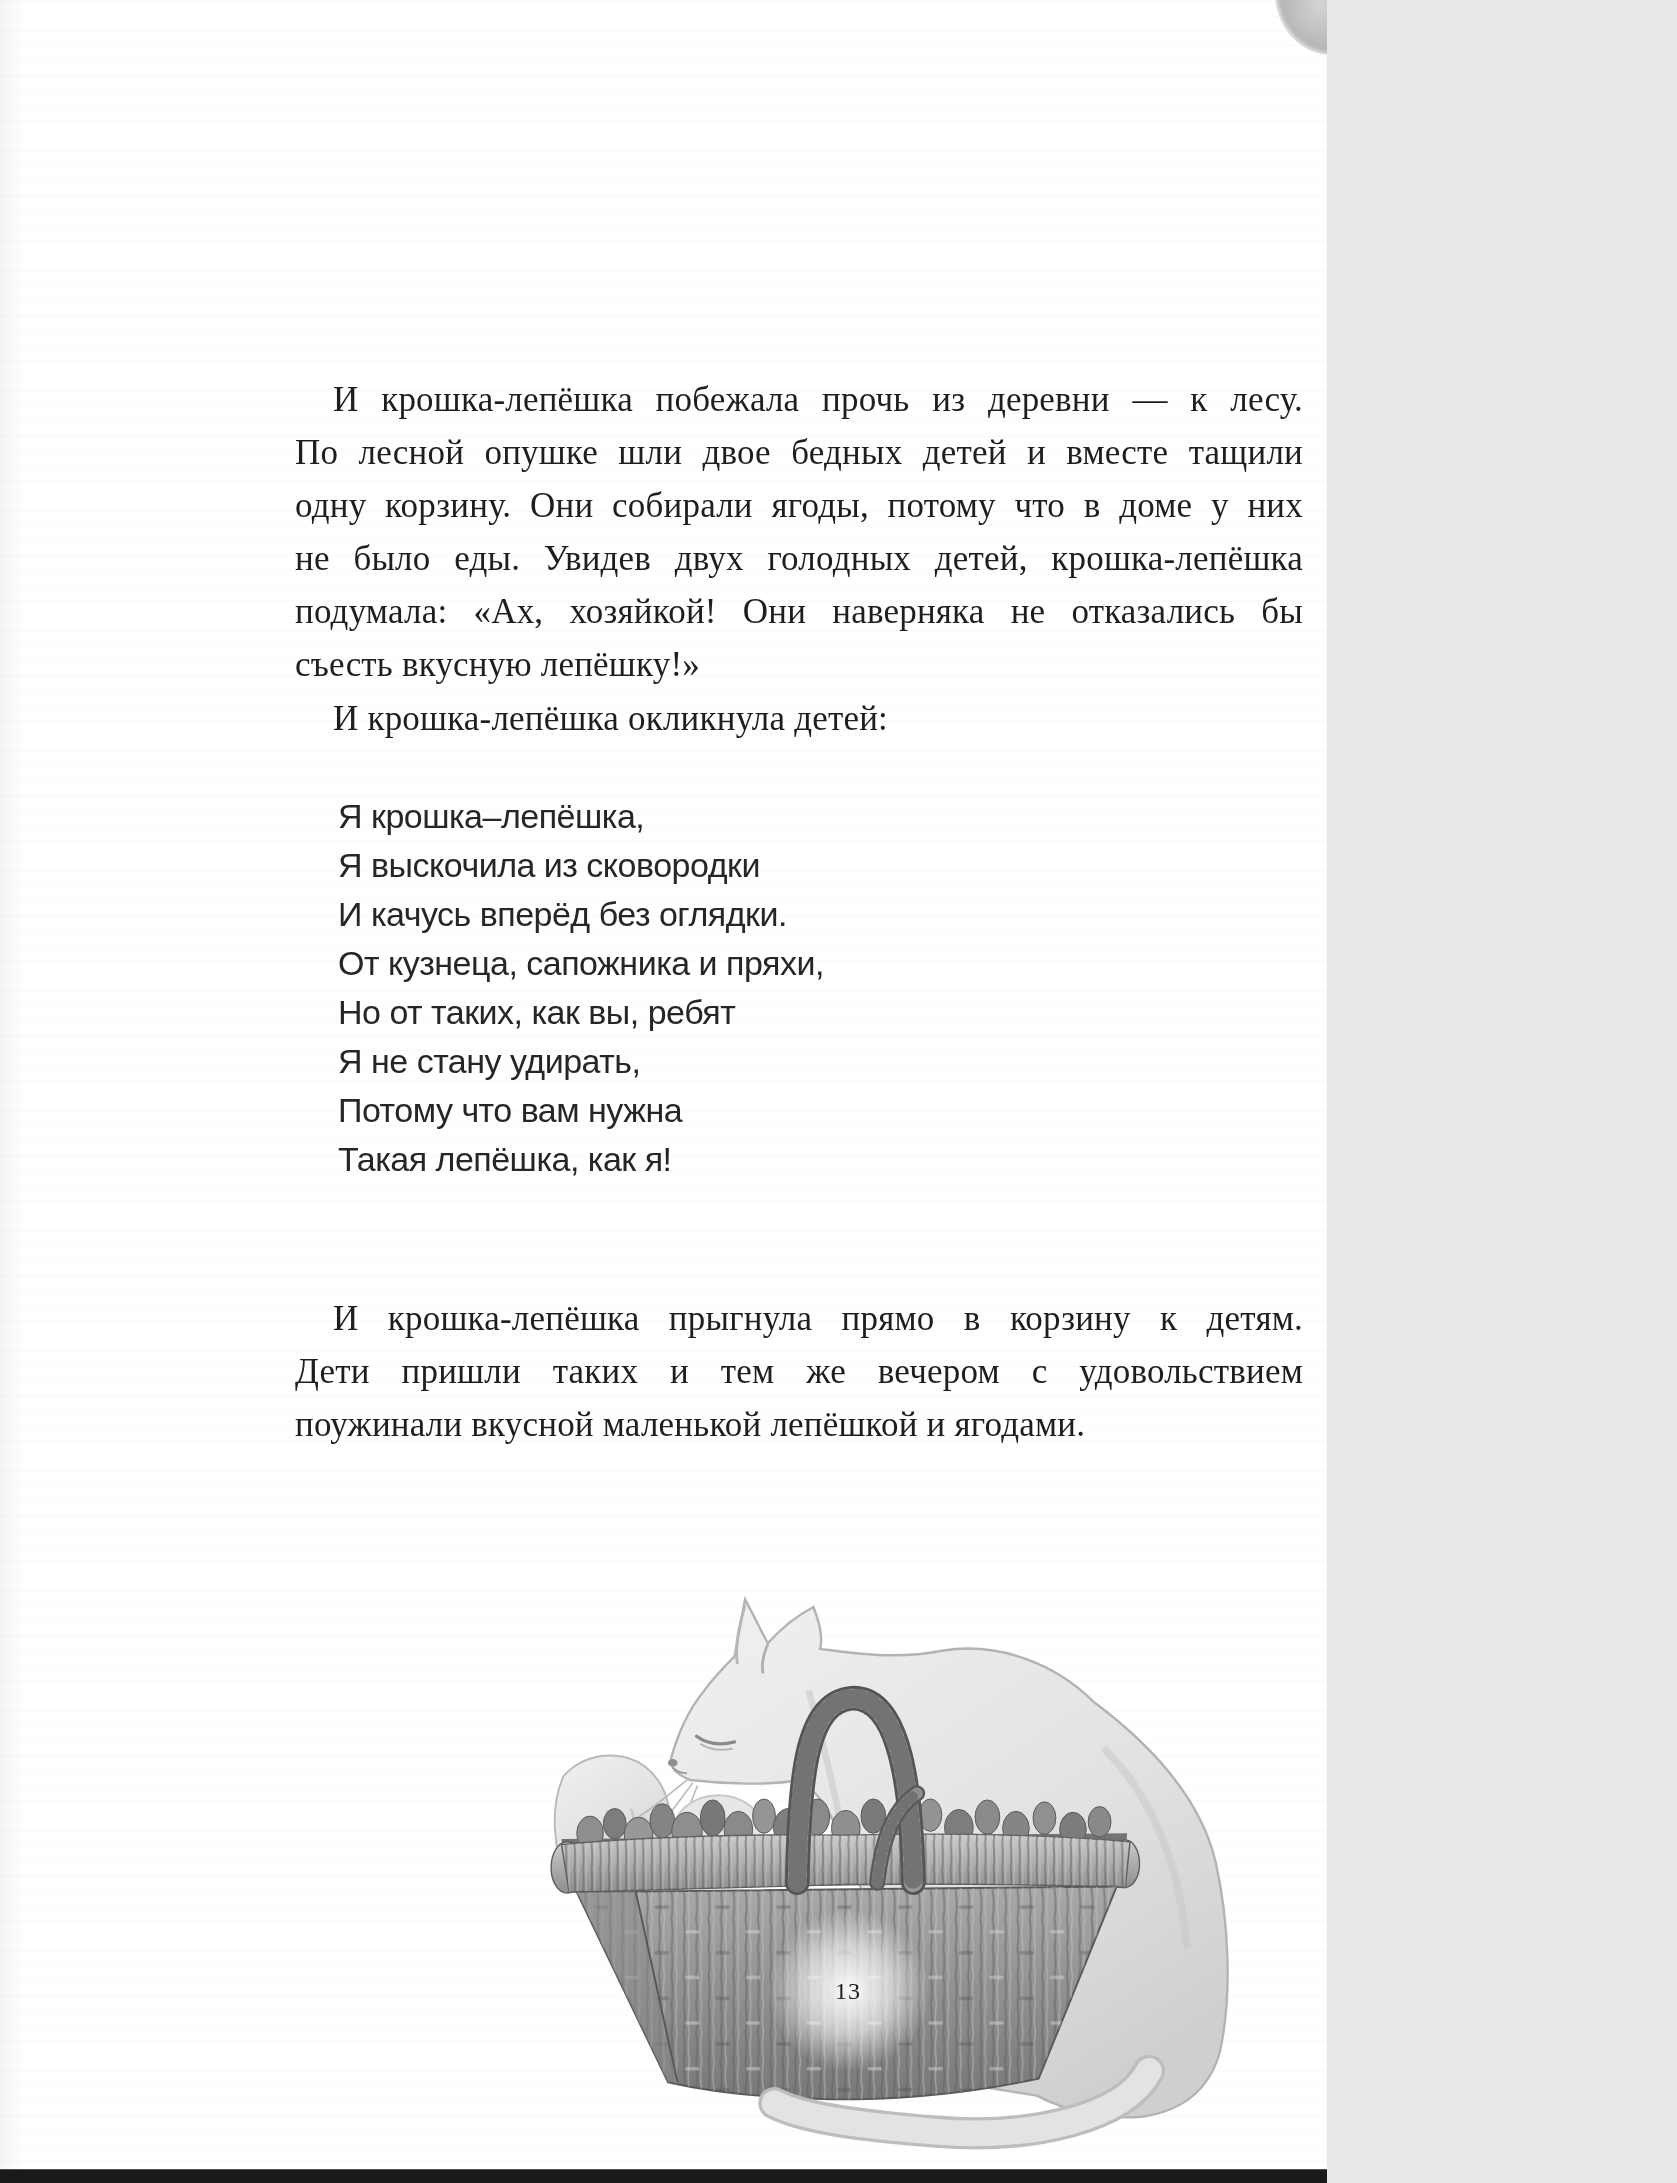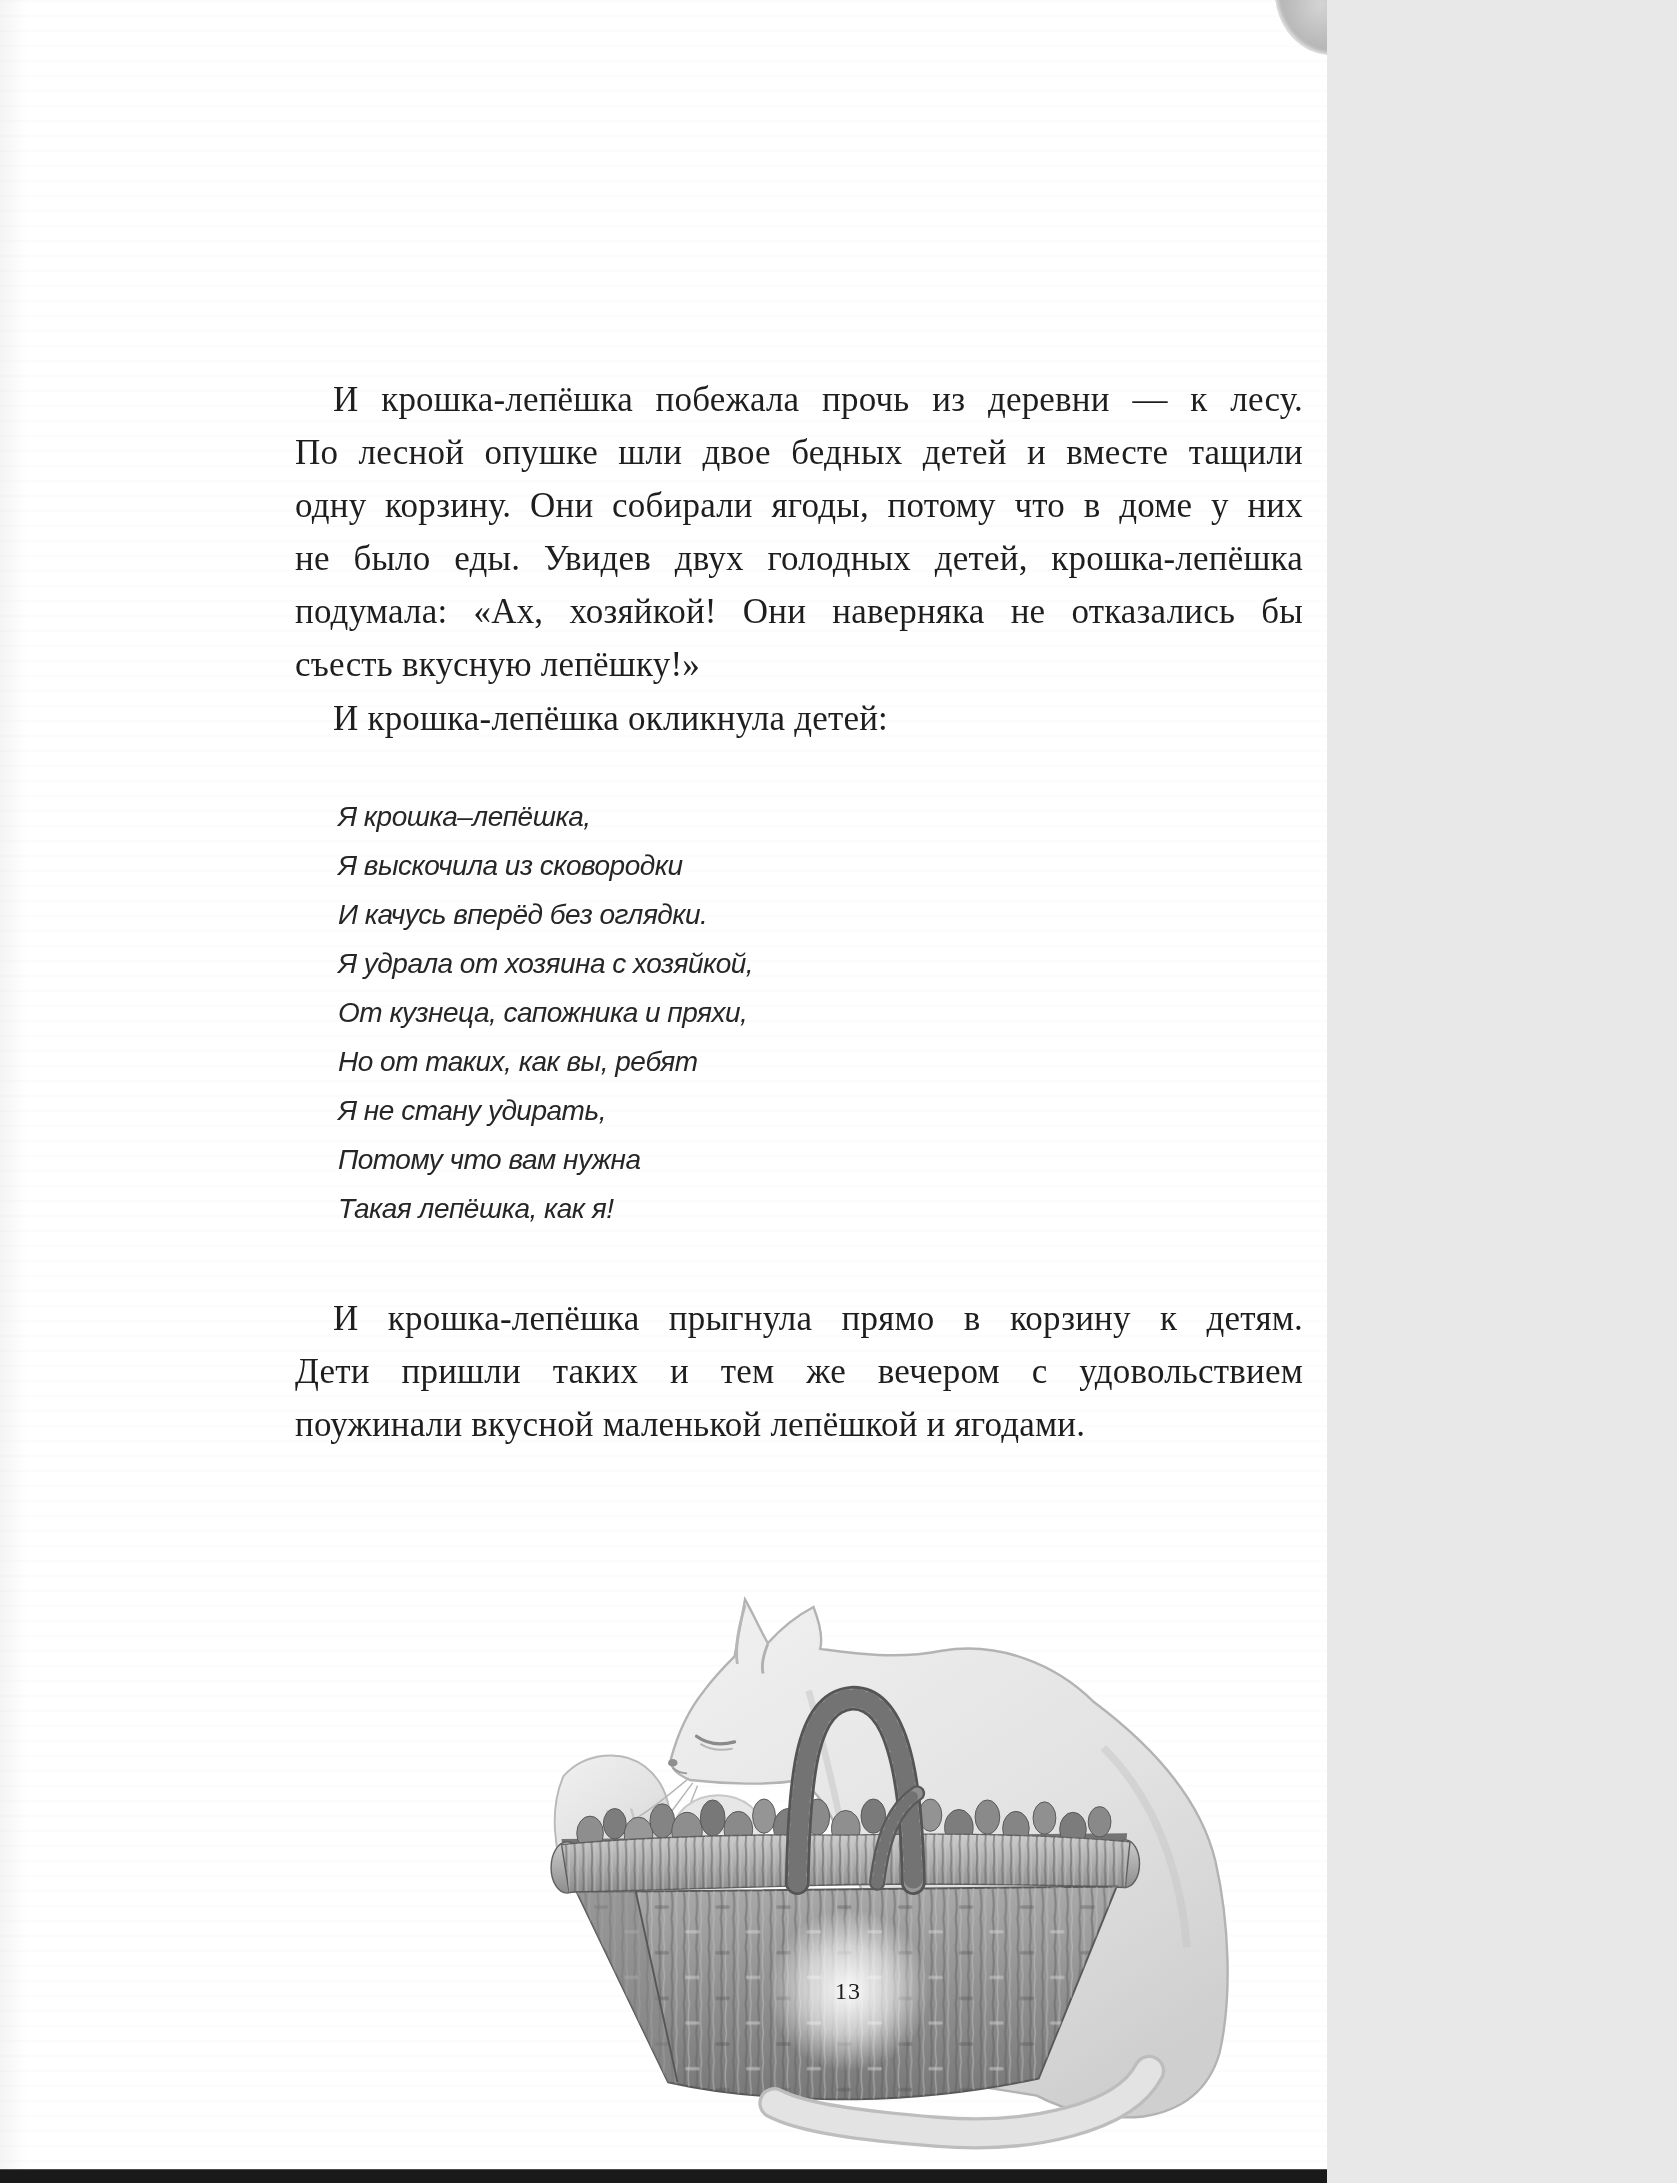--- a/index.html
+++ b/index.html
@@ -33,24 +33,23 @@
   .para2 { top:692px; }
   .para3 { top:1292px; }
   .poem {
     position:absolute; left:338px; top:792px;
     font-family:"Liberation Sans", sans-serif;
     color:#262626;
   }
   .poemline {
     display:block;
     height:49px; line-height:49px;
-    font-size:28px;
+    font-size:34px;
     letter-spacing:-0.5px;
     white-space:nowrap;
-    font-style:italic;
   }
   .illustration {
     position:absolute; left:495px; top:1548px;
     width:789px; height:618px;
   }
   .page-number {
     position:absolute; left:848px; top:1991px;
     transform:translate(-50%,-50%);
     font-family:"Liberation Serif", serif;
     font-size:24px; color:#1d1d1d;
@@ -87,21 +86,20 @@
   </div>
 
   <div class="serifblock para2">
     <span class="textline indent">И крошка-лепёшка окликнула детей:</span>
   </div>
 
   <div class="poem">
     <span class="poemline">Я крошка–лепёшка,</span>
     <span class="poemline">Я выскочила из сковородки</span>
     <span class="poemline">И качусь вперёд без оглядки.</span>
-    <span class="poemline">Я удрала от хозяина с хозяйкой,</span>
     <span class="poemline">От кузнеца, сапожника и пряхи,</span>
     <span class="poemline">Но от таких, как вы, ребят</span>
     <span class="poemline">Я не стану удирать,</span>
     <span class="poemline">Потому что вам нужна</span>
     <span class="poemline">Такая лепёшка, как я!</span>
   </div>
 
   <div class="serifblock para3">
     <span class="textline j indent">И крошка-лепёшка прыгнула прямо в корзину к детям.</span>
     <span class="textline j">Дети пришли таких и тем же вечером с удовольствием</span>

